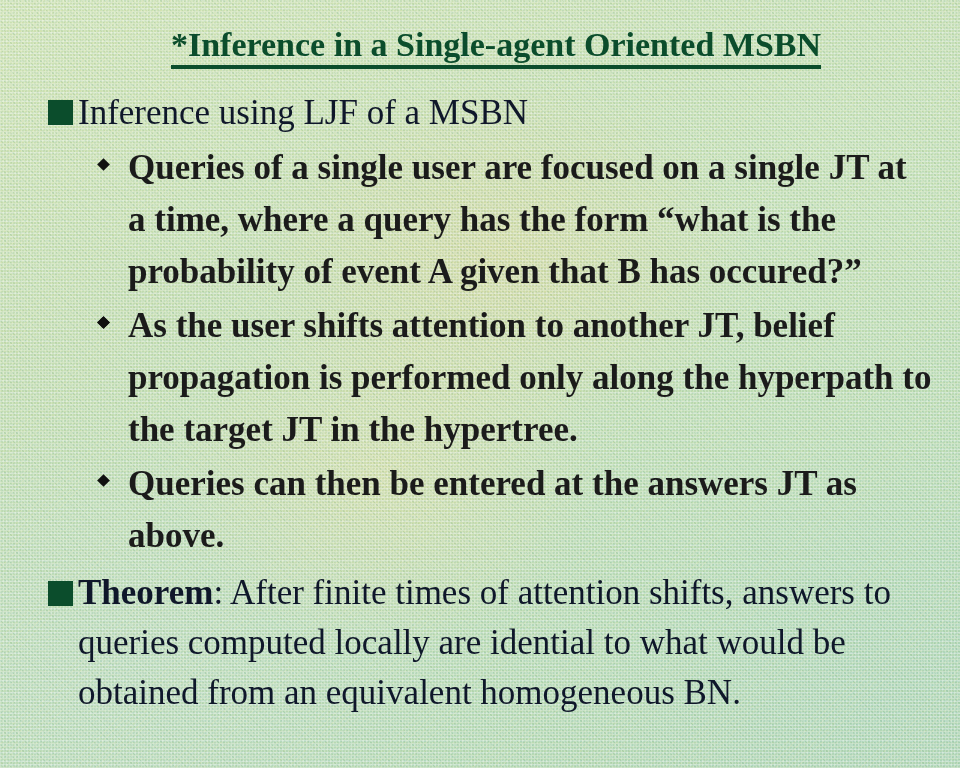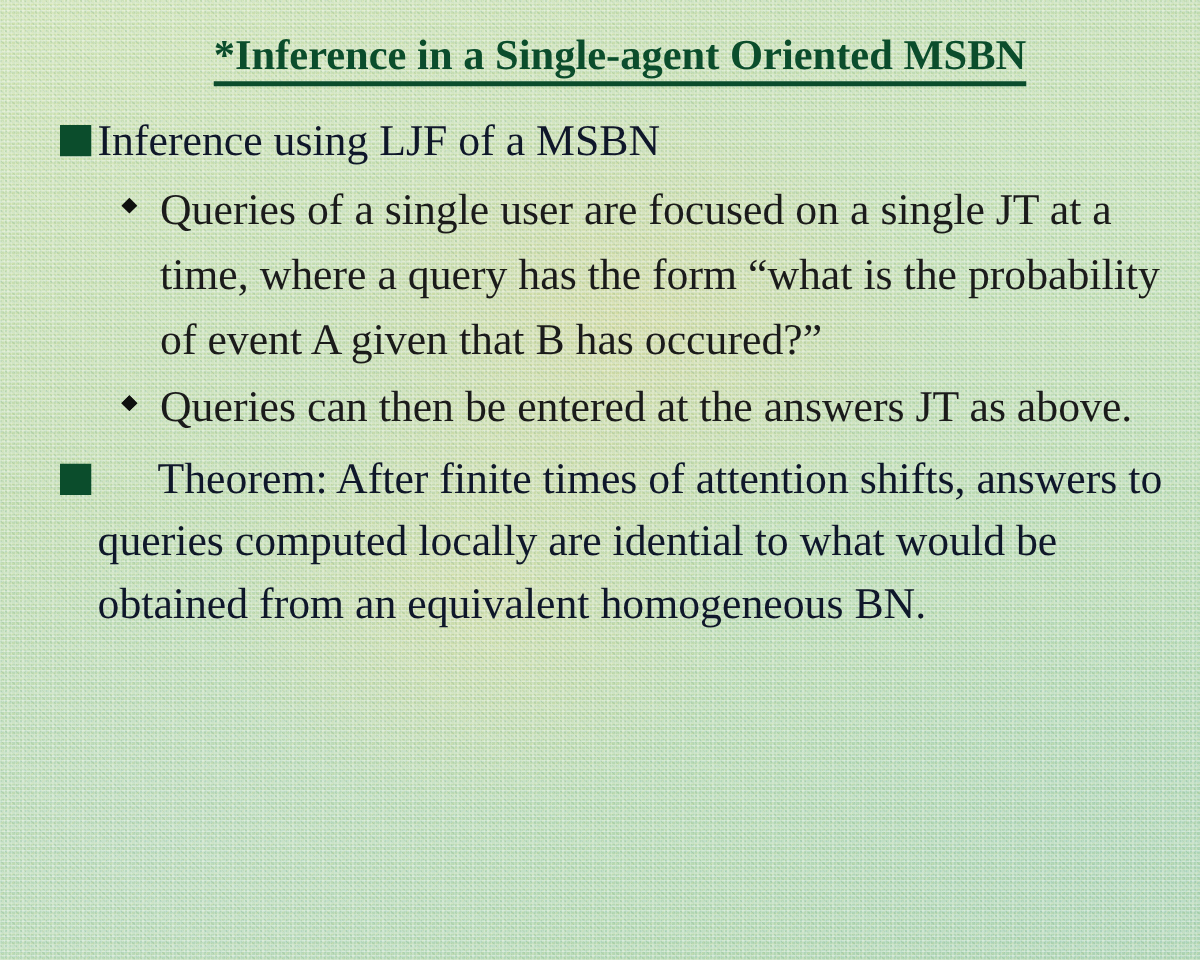--- a/index.html
+++ b/index.html
@@ -106,22 +106,21 @@
   }
   .lvl1 .sq-bullet {
     position: absolute;
     left: 48px;
     top: 12px;
     width: 25px;
     height: 25px;
     background: #0b4d2c;
   }
   .lvl1 .bold {
-    font-weight: normal;
-    margin-left: 48px;
+    font-weight: bold;
   }
 
   
   .lvl2 {
     position: relative;
     padding-left: 128px;
     padding-right: 28px;
     font-size: 35px;
     line-height: 52px;
     color: #1b1b1b;
@@ -132,20 +131,21 @@
     left: 99px;
     top: 18px;
     width: 9px;
     height: 9px;
     background: #101010;
     transform: rotate(45deg);
   }
 
   .sub-list {
     margin-top: 4px;
+    font-weight: bold;
   }
 
   .theorem-block {
     margin-top: 6px;
     padding-left: 78px;
   }
   .theorem-block .sq-bullet {
     top: 13px;
   }
 </style>
@@ -175,20 +175,24 @@
 
         <div class="lvl2">
           <span class="dia-bullet"></span>
           <span>Queries of a single user are focused on a single JT at a time, where a query has the form “what is the probability of event A given that B has occured?”</span>
         </div>
 
         <div class="lvl2">
           <span class="dia-bullet"></span>
         </div>
 
+        <div class="lvl2">
+          <span class="dia-bullet"></span>
+          <span>As the user shifts attention to another JT, belief propagation is performed only along the hyperpath to the target JT in the hypertree.</span>
+        </div>
 
         <div class="lvl2">
           <span class="dia-bullet"></span>
           <span>Queries can then be entered at the answers JT as above.</span>
         </div>
 
       </div>
 
       <div class="lvl1 theorem-block">
         <span class="sq-bullet"></span><span class="bold">Theorem</span><span>: After finite times of attention shifts, answers to queries computed locally are idential to what would be obtained from an equivalent homogeneous BN.</span>

